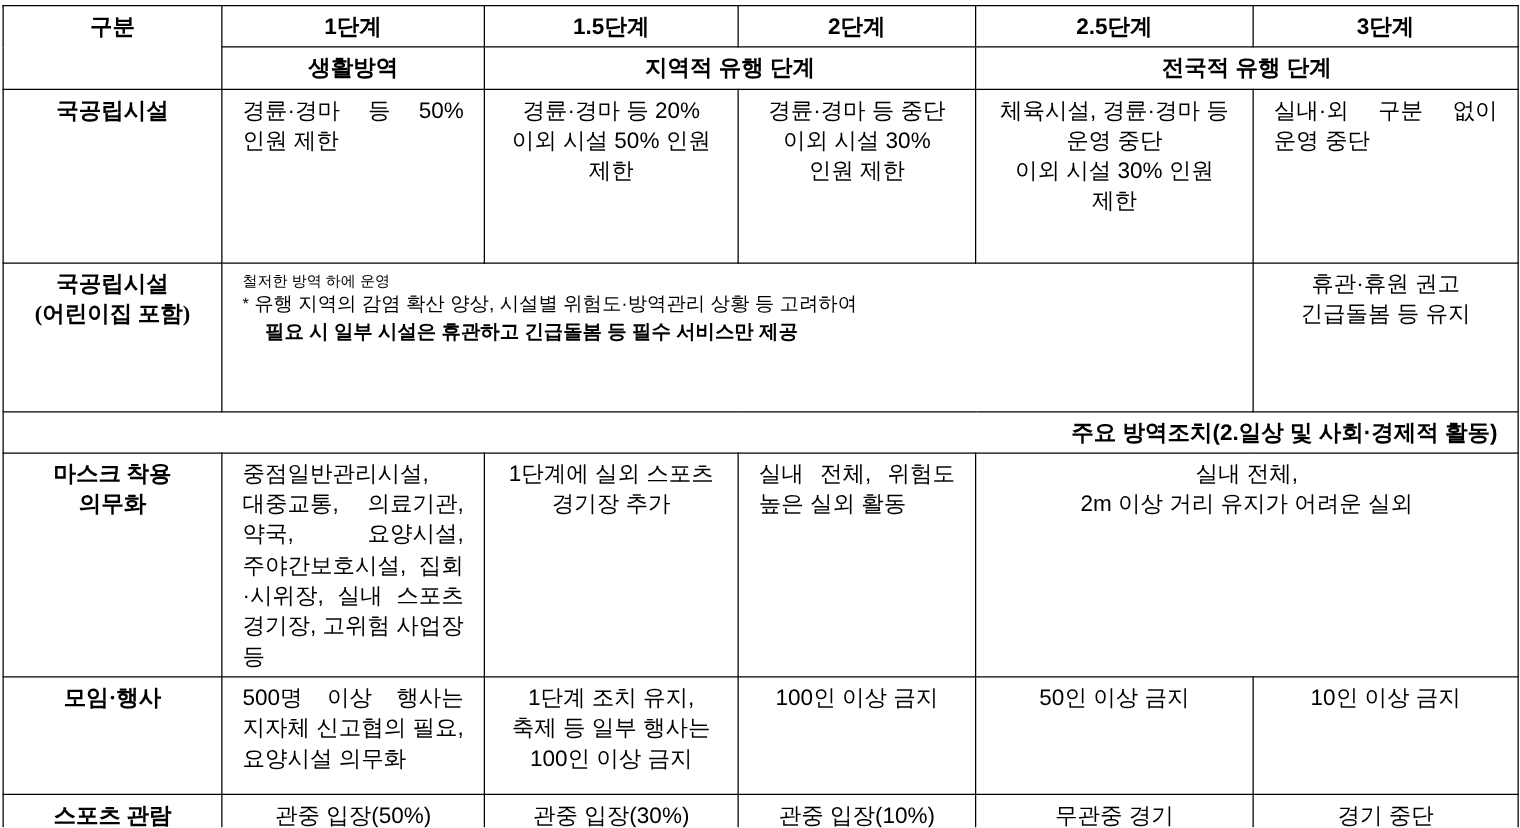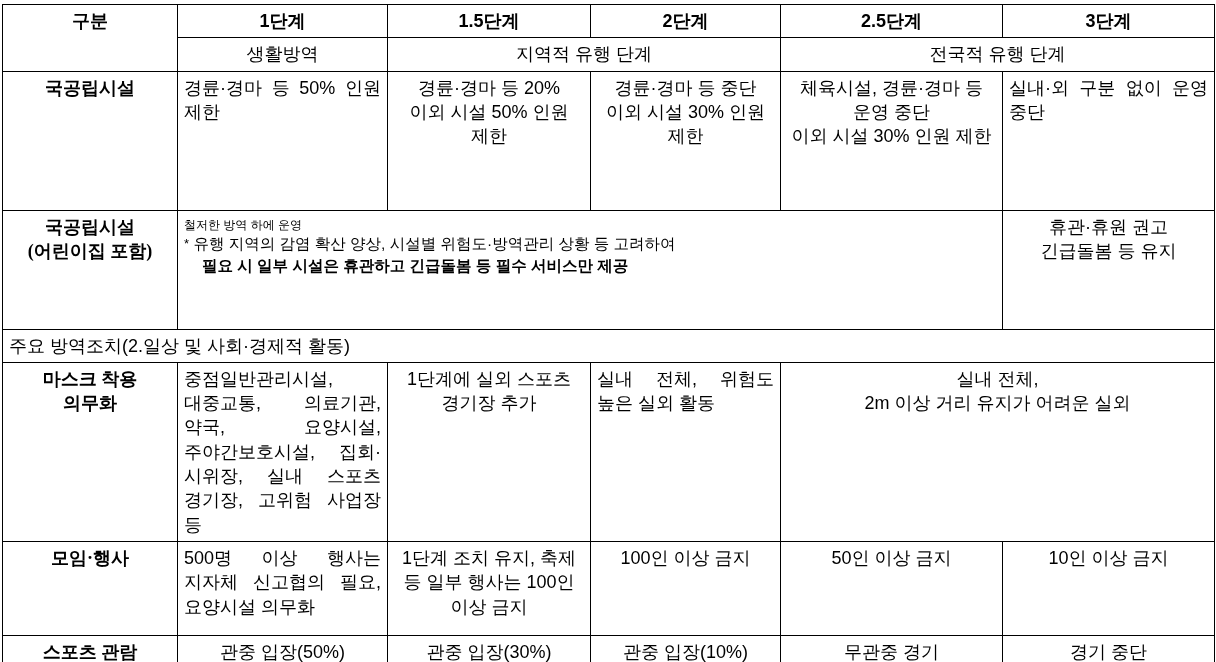--- a/index.html
+++ b/index.html
@@ -22,40 +22,40 @@
   }
   table.grid {
     border-collapse: collapse;
     width: 1212px;
     table-layout: fixed;
     margin: 0 auto;
   }
   table.grid td, table.grid th {
     border: 1.5px solid #000000;
     vertical-align: top;
-    padding: 4px 6px;
+    padding: 4px 16px;
     font-size: 18px;
     line-height: 1.35;
     word-break: keep-all;
   }
   .hdr-cat {
     text-align: center;
     font-weight: bold;
     font-size: 20px;
     vertical-align: middle;
   }
   .hdr-stage {
     text-align: center;
     font-weight: bold;
     font-size: 20px;
     padding: 2px 4px;
   }
   .hdr-sub {
     text-align: center;
-    font-weight: normal;
+    font-weight: bold;
     font-size: 19px;
     padding: 2px 4px;
   }
   .rowlabel {
     text-align: center;
     font-weight: bold;
     font-size: 20px;
     vertical-align: middle;
     line-height: 1.35;
     font-family: Liberation Serif, serif;
@@ -63,22 +63,22 @@
   .cell {
     text-align: justify;
     text-justify: inter-character;
     font-size: 18px;
   }
   .cell-left {
     text-align: center;
     font-size: 18px;
   }
   .section-title {
-    text-align: left;
-    font-weight: normal;
+    text-align: right;
+    font-weight: bold;
     font-size: 20px;
     padding: 5px 4px;
     vertical-align: middle;
   }
   .note {
     font-size: 15.5px;
     line-height: 1.45;
   }
   .note .star {
     font-size: 13px;

